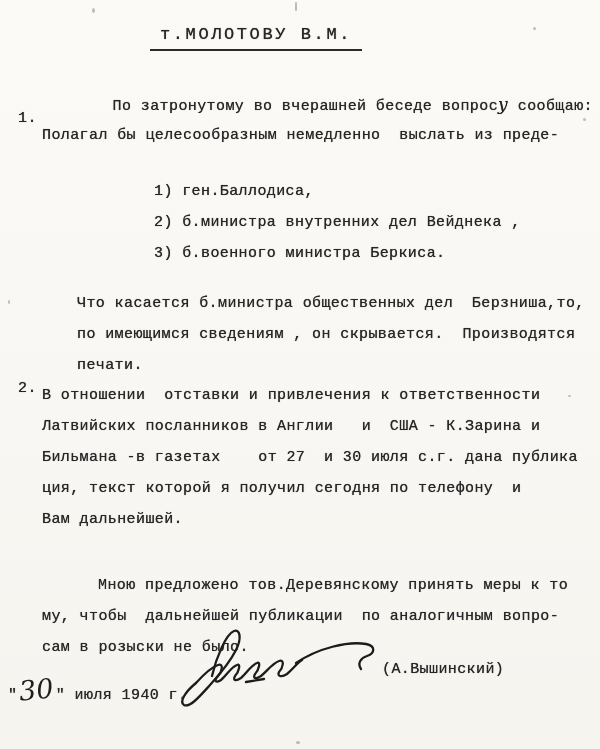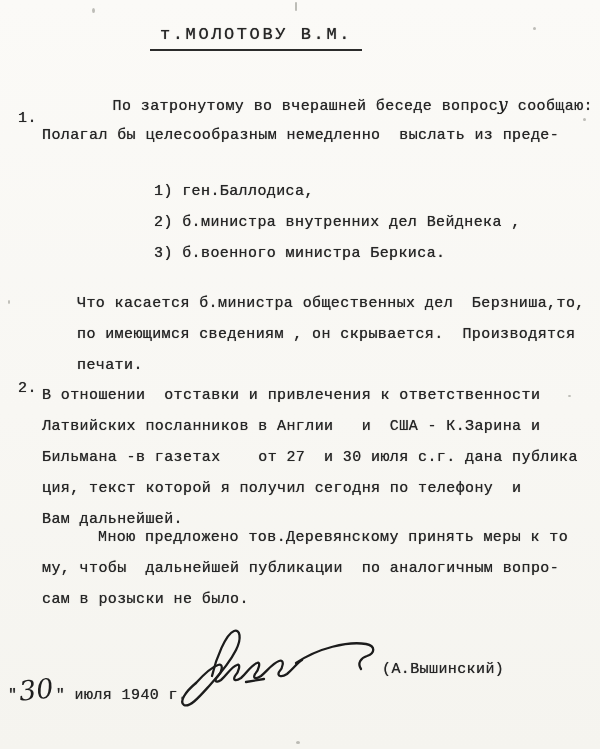--- a/index.html
+++ b/index.html
@@ -35,21 +35,21 @@
   }
   .hand-small{font-size:17px;}
   .item-number{width:30px;}
   .num1{left:18px;top:110px;}
   .num2{left:18px;top:380px;}
   .i1-intro{left:42px;top:120px;}
   .i1-sub{left:114px;top:176px;margin-left:40px;}
   .i1-follow{left:42px;top:288px;margin-left:35px;}
   .i2-intro{left:42px;top:380px;}
   .i2-follow{left:42px;top:522px;}
-  .i2-follow .line:first-child{padding-left:56px;}
+  .i2-follow .line:first-child{padding-left:56px;margin-top:48px;}
   .signature-svg{left:150px;top:618px;width:260px;height:95px;}
   .typed-name{left:382px;top:658px;height:24px;line-height:24px;}
   .date-line{
     left:8px;top:676px;display:flex;align-items:baseline;
     height:40px;
   }
   .date-line .typed{font-size:15px;}
   .date-day{
     font-size:27px;line-height:27px;display:inline-block;
     transform:rotate(-6deg);margin:0 2px;

